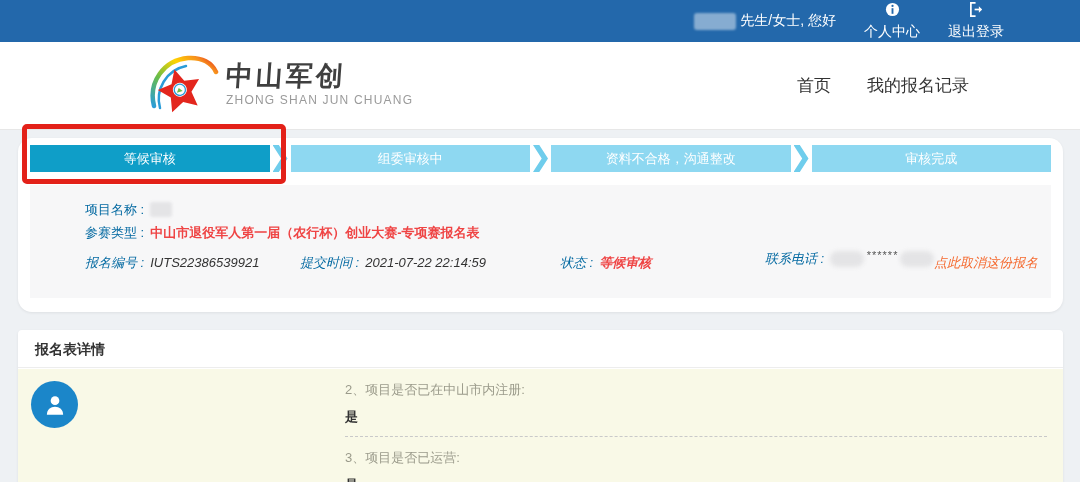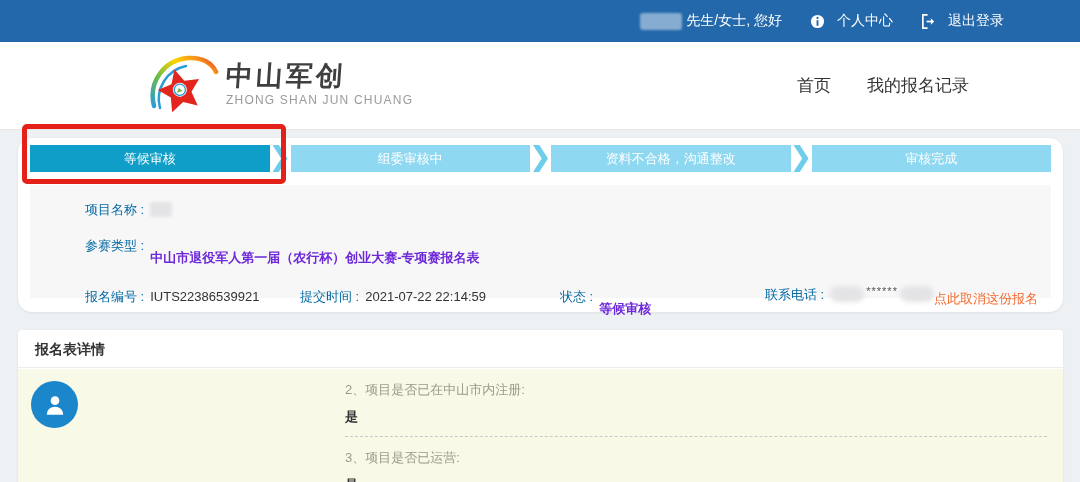--- a/index.html
+++ b/index.html
@@ -4,21 +4,21 @@
 <style>
   * { margin:0; padding:0; box-sizing:border-box; }
   html,body { width:1080px; height:482px; }
   body { font-family:"Liberation Sans","DejaVu Sans",sans-serif; }
   #screen { position:relative; width:1080px; height:482px; background:#eef1f4; overflow:hidden; }
 
   
   .topbar { position:absolute; top:0; left:0; right:0; height:42px; background:#2368ab;
             display:flex; align-items:center; justify-content:flex-end; padding-right:76px;
             color:#fff; font-size:14px; }
-  .topbar .item { display:flex; align-items:center; gap:12px; margin-left:28px; cursor:pointer; }
+  .topbar .item { display:flex; align-items:center; gap:6px; margin-left:28px; cursor:pointer;flex-direction:column; }
   .redact-name { width:42px; height:17px; background:rgba(255,255,255,.45); border-radius:3px;
                  filter:blur(1px); display:inline-block; margin-right:4px; }
   .greet { display:flex; align-items:center; }
   .ticon { width:15px; height:15px; display:inline-block; }
 
   
   .header { position:absolute; top:42px; left:0; right:0; height:88px; background:#fff;
             border-bottom:1px solid #e7e7e7; }
   .logo { position:absolute; left:148px; top:10px; display:flex; align-items:center; }
   .logo-text { margin-left:6px; }
@@ -34,23 +34,23 @@
   .steps { position:absolute; left:12px; right:12px; top:7px; height:27px; display:flex; align-items:stretch; }
   .step { flex:1; background:#8ed8f1; color:#fff; font-size:13px; display:flex;
           align-items:center; justify-content:center; white-space:nowrap; }
   .step.active { background:#0f9ec8; }
   .chev { width:15px; margin:0 3px; background:#6fcdec;
           clip-path:polygon(0 0, 42% 0, 100% 50%, 42% 100%, 0 100%, 58% 50%); }
   .info-panel { position:absolute; left:12px; right:12px; top:47px; height:113px; background:#f7f7f8;
                 padding:13px 0 0 55px; font-size:13px; color:#333; }
   .irow { line-height:23px; display:flex; align-items:center; }
   .lbl { color:#0369a1; margin-right:6px; white-space:nowrap; }
-  .val-strong { font-weight:bold; color:#6d28d9;margin-top:25px; }
+  .val-strong { font-weight:bold; color:#ef4444; }
   .redact-sm { width:22px; height:15px; background:#e4e4e6; border-radius:3px; filter:blur(1.5px); display:inline-block; }
-  .row3 { margin-top:3px; align-items:center; }
+  .row3 { margin-top:3px; align-items:flex-end;font-style:italic; }
   .c1 { width:215px; } .c2 { width:260px; } .c3 { width:205px; }
   .c1,.c2,.c3,.c4 { display:flex; align-items:center; }
   .c4 { align-items:flex-start; }
   .phone-line { display:flex; align-items:center; }
   .redact-ph { width:34px; height:16px; background:#e4e4e6; border-radius:8px; filter:blur(2px); display:inline-block; }
   .stars { font-size:11px; color:#555; margin:0 2px; letter-spacing:1px; position:relative; top:-3px; }
   .cancel-link { color:#f5692e; margin-top:4px; cursor:pointer; }
 
   
   .red-box { position:absolute; left:22px; top:124px; width:264px; height:60px;

